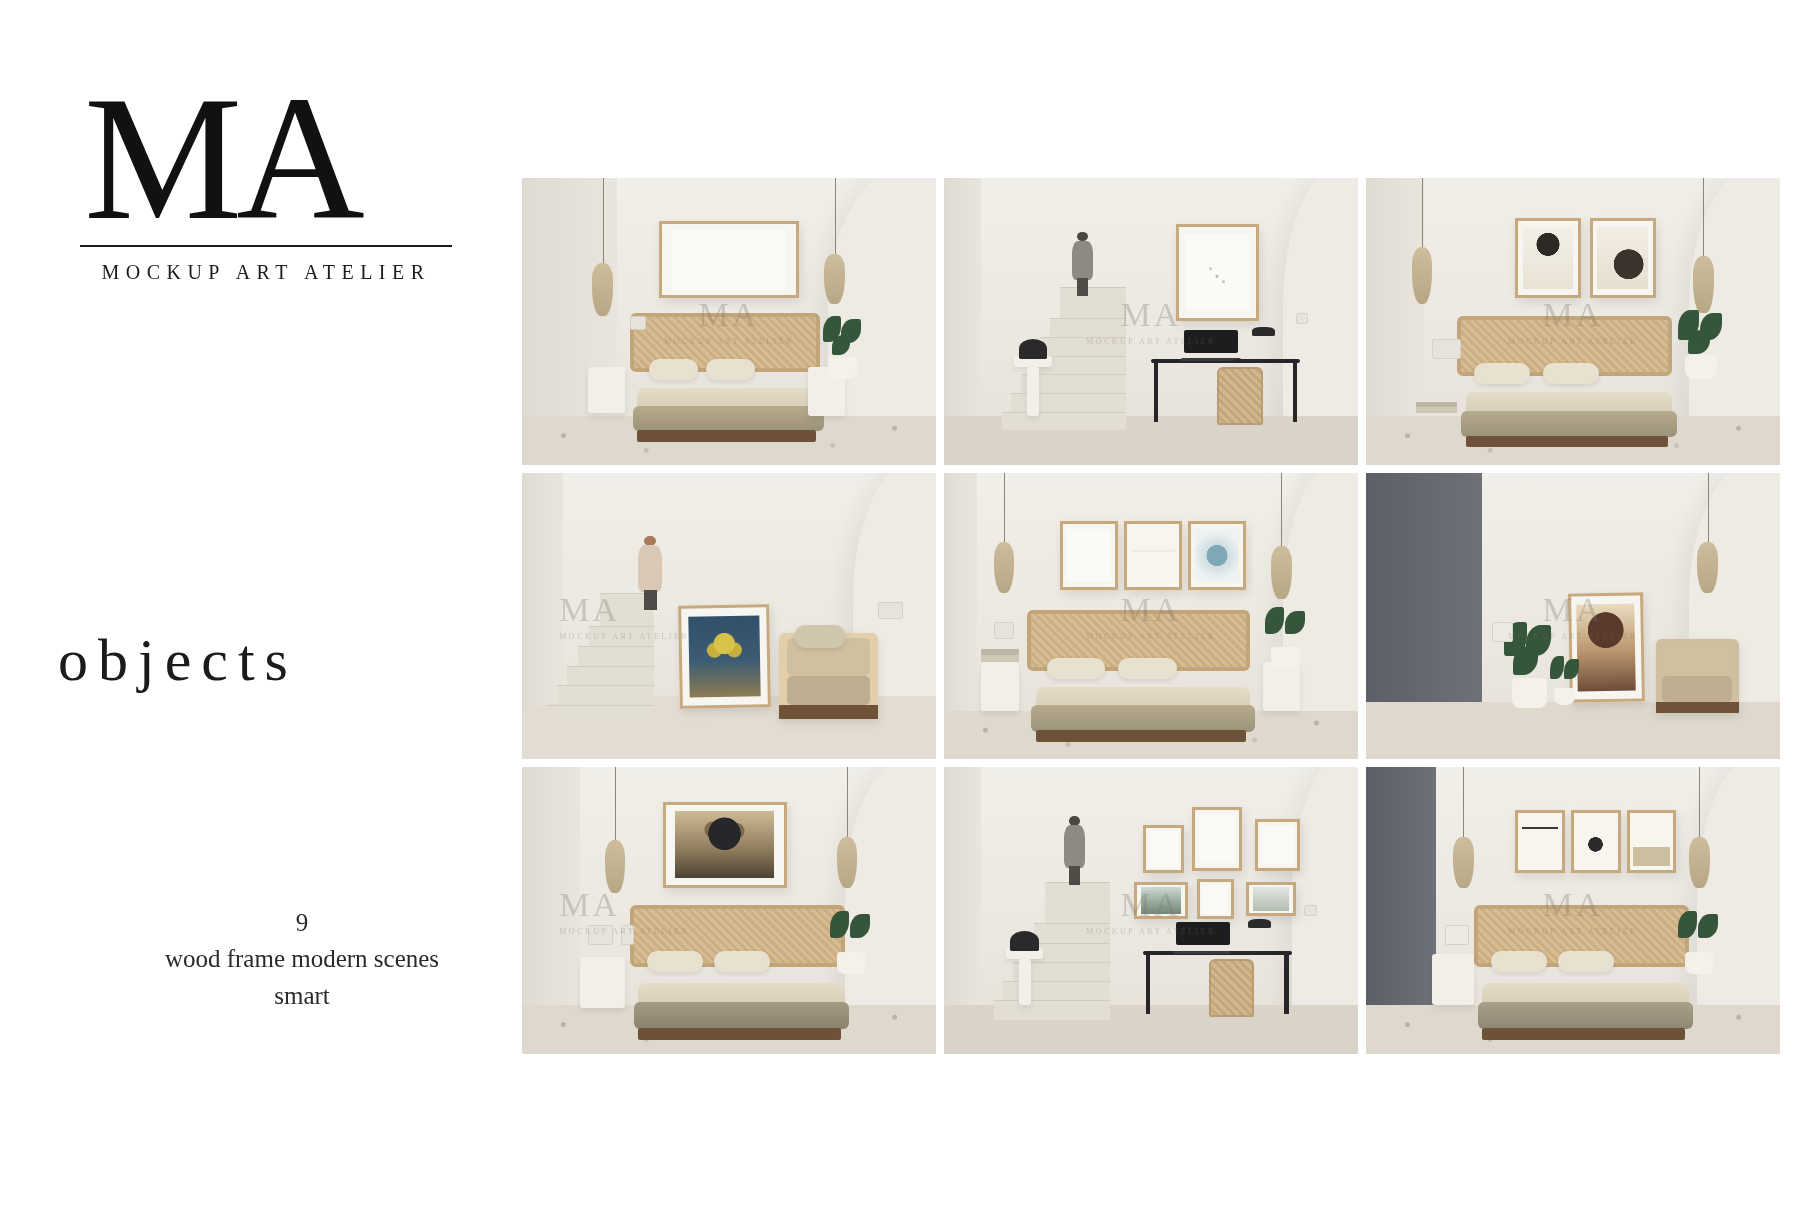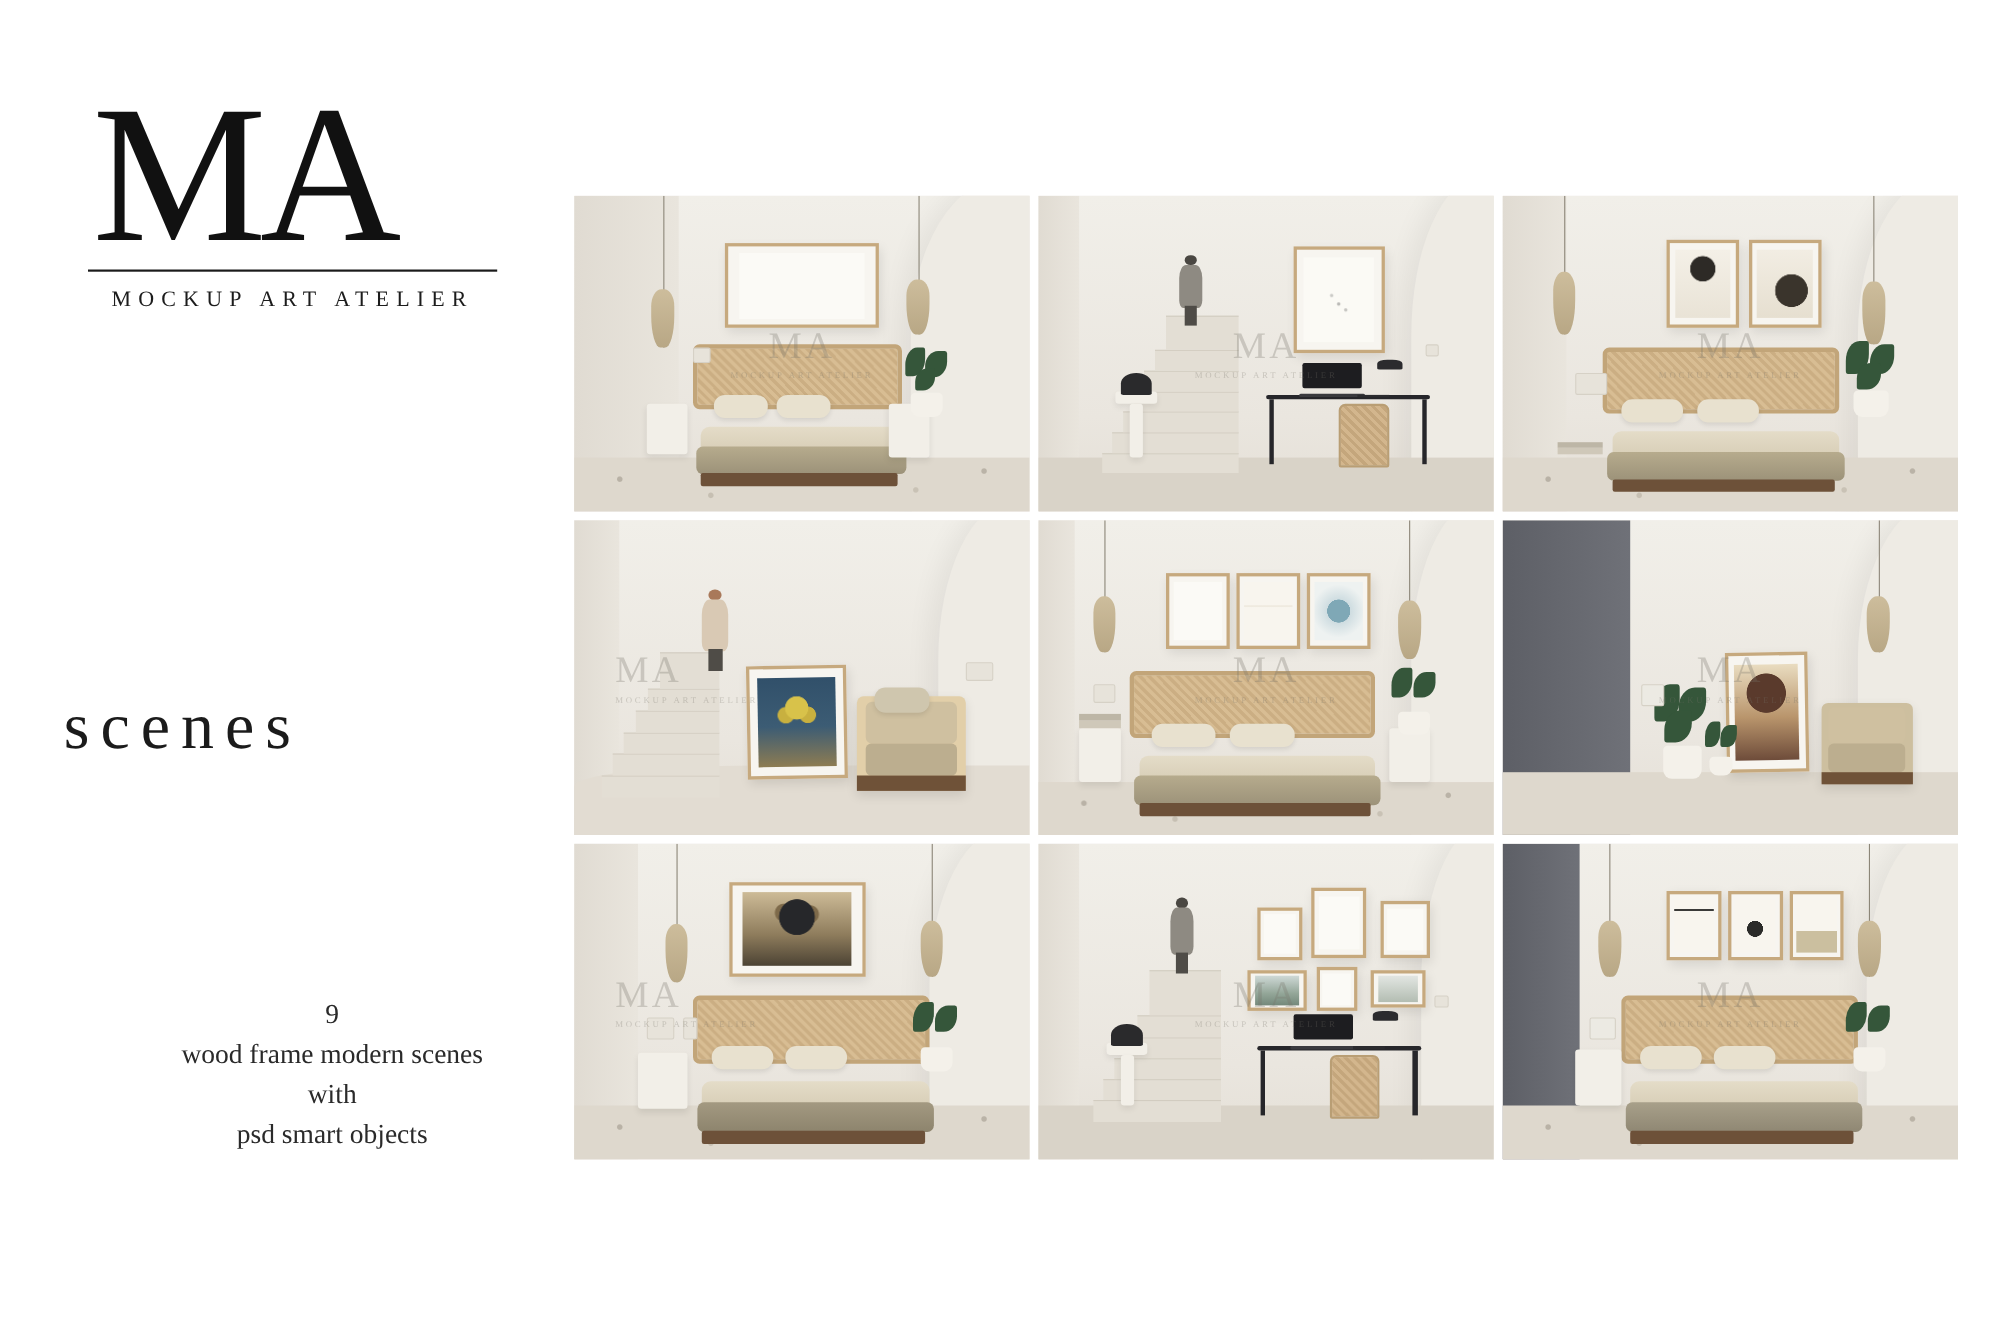--- a/index.html
+++ b/index.html
@@ -270,28 +270,27 @@
 
 <div class="page">
 
   <div class="brand">
     <div class="brand-mark">MA</div>
     <div class="brand-rule"></div>
     <div class="brand-sub">MOCKUP ART ATELIER</div>
   </div>
 
   <div class="title-block">
-    <div class="t-modern">scenes</div>
+    <div class="t-modern">objects</div>
   </div>
 
   <div class="meta-block">
     <div>9</div>
     <div>wood frame modern scenes</div>
-    <div>with</div>
-    <div>psd smart objects</div>
+    <div>smart</div>
   </div>
 
   <div class="grid">
 
     <div class="cell">
       <div class="room">
         <div class="wall-back"></div>
         <div class="wall-left"></div>
         <div class="arch-right"></div>
         <div class="floor terrazzo"></div>

